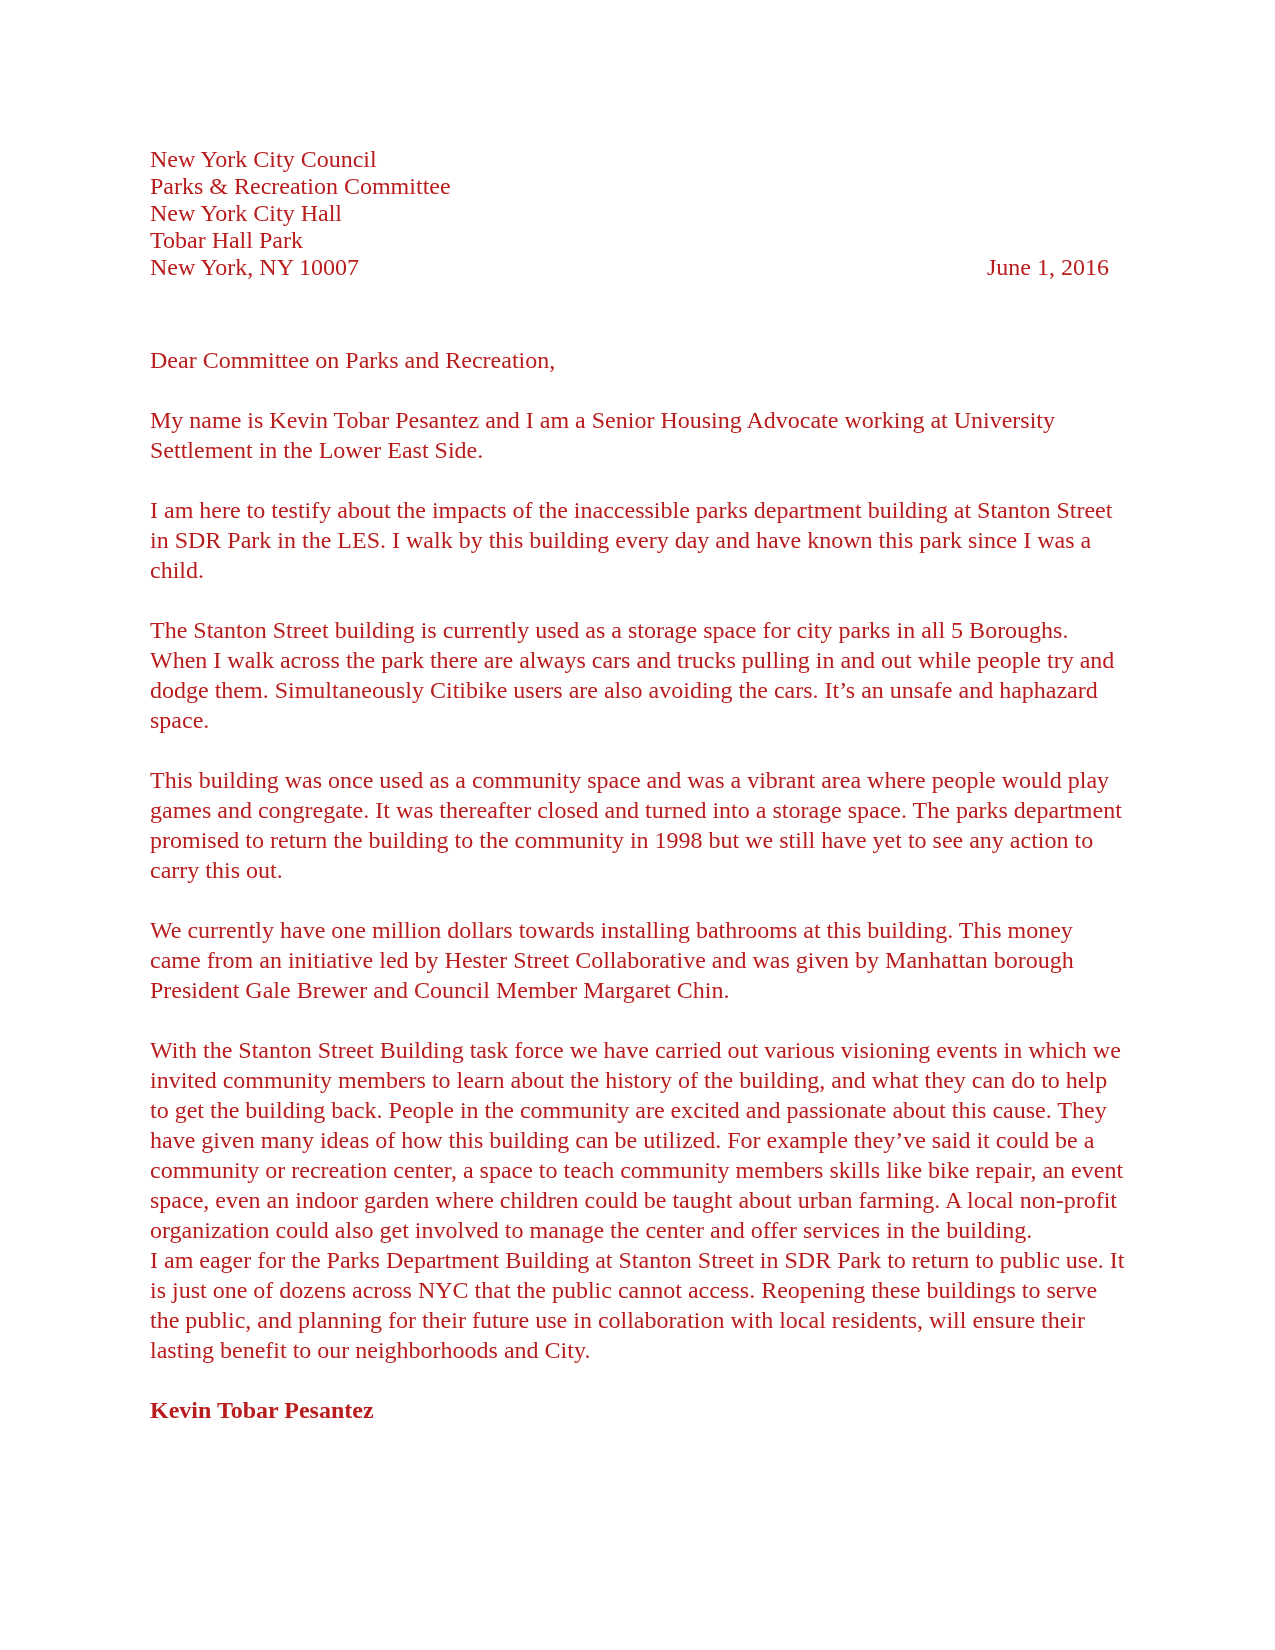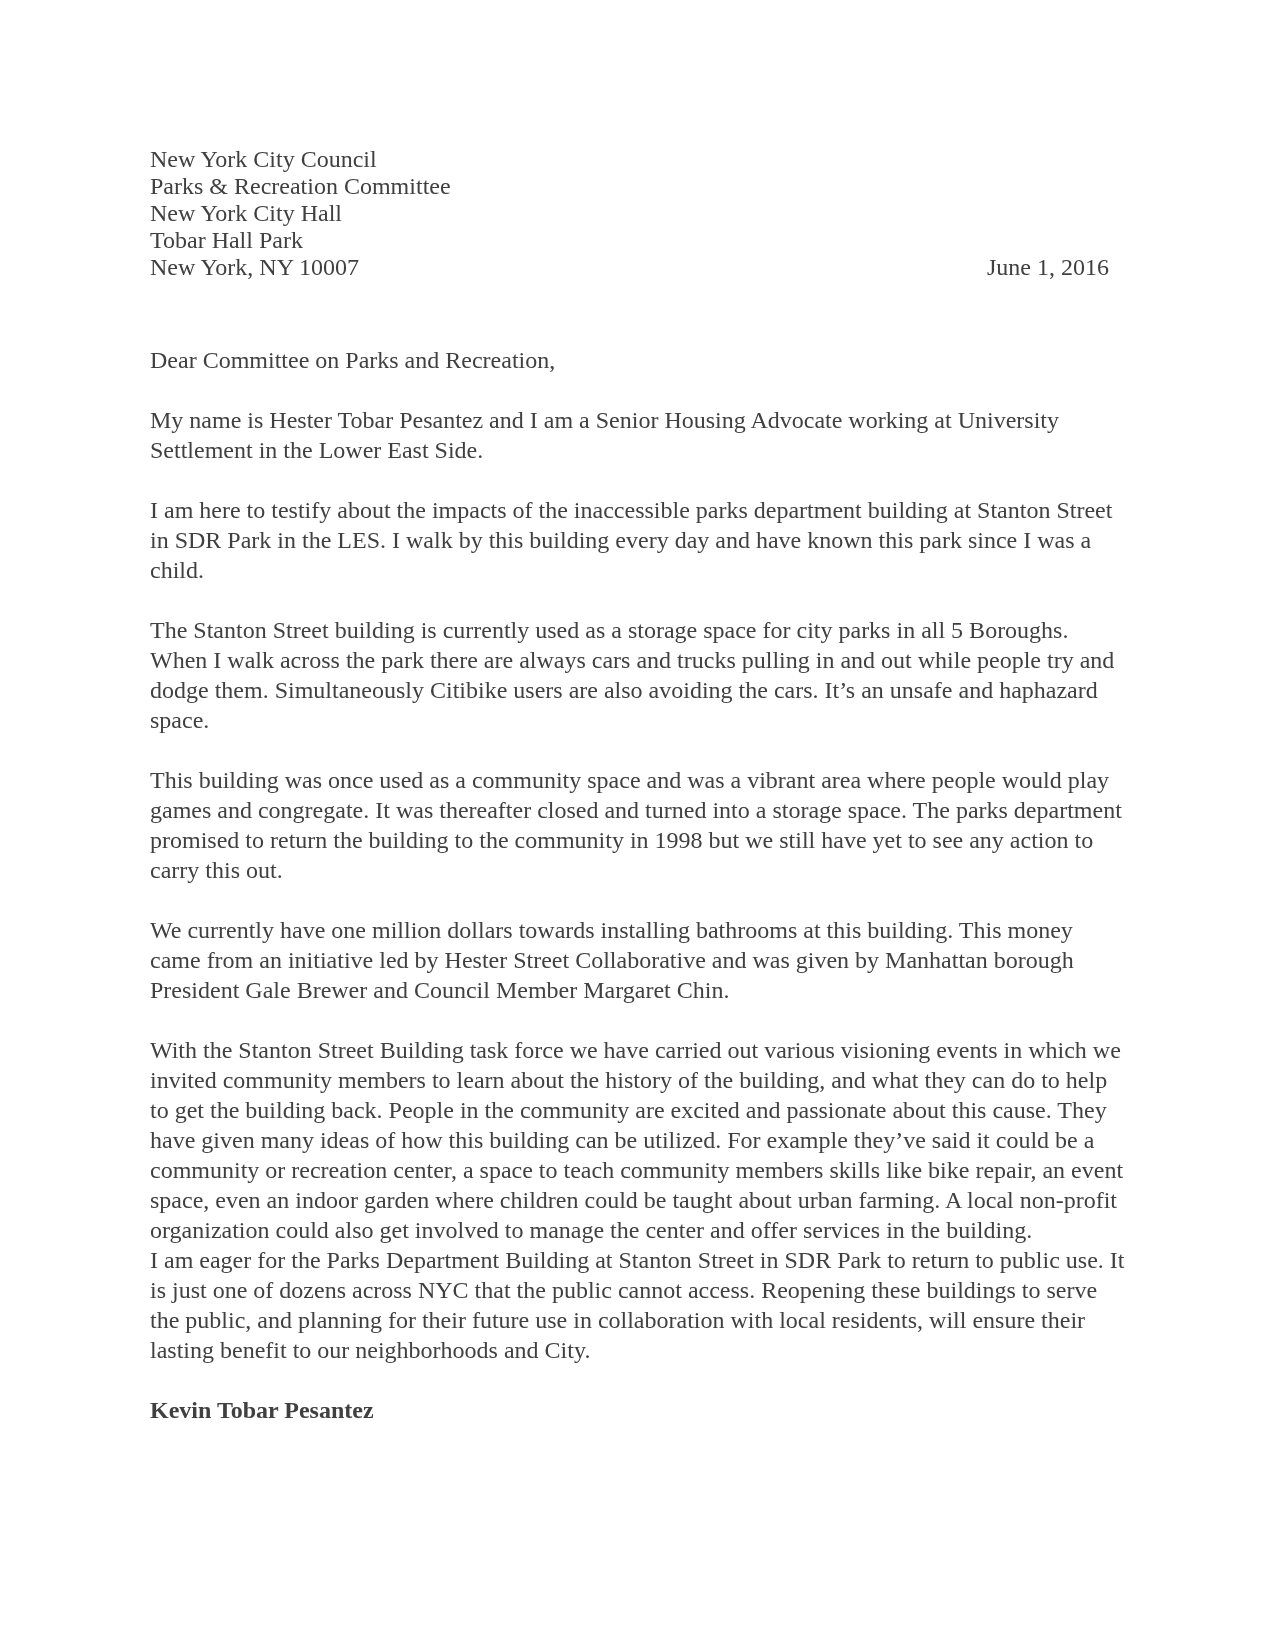--- a/index.html
+++ b/index.html
@@ -5,21 +5,21 @@
   html, body {
     margin: 0;
     padding: 0;
     background: #ffffff;
   }
   .page {
     position: relative;
     width: 1275px;
     height: 1650px;
     background: #ffffff;
-    color: #404040;
+    color: #b91c1c;
     box-sizing: border-box;
     padding: 146px 150px 0 150px;
     font-family: "Liberation Serif", "DejaVu Serif", serif;
     font-size: 24px;
     line-height: 30px;
     overflow: hidden;
   }
   .address-block {
     line-height: 27px;
   }
@@ -57,21 +57,21 @@
     <div class="address-line">New York City Hall</div>
     <div class="address-line">Tobar Hall Park</div>
     <div class="address-date-row">
       <span class="address-line">New York, NY 10007</span>
       <span>June 1, 2016</span>
     </div>
   </div>
 
   <p class="salutation">Dear Committee on Parks and Recreation,</p>
 
-  <p class="body-para">My name is Hester Tobar Pesantez and I am a Senior Housing Advocate working at University Settlement in the Lower East Side.</p>
+  <p class="body-para">My name is Kevin Tobar Pesantez and I am a Senior Housing Advocate working at University Settlement in the Lower East Side.</p>
   <p class="body-para">I am here to testify about the impacts of the inaccessible parks department building at Stanton Street in SDR Park in the LES. I walk by this building every day and have known this park since I was a child.</p>
   <p class="body-para">The Stanton Street building is currently used as a storage space for city parks in all 5 Boroughs. When I walk across the park there are always cars and trucks pulling in and out while people try and dodge them. Simultaneously Citibike users are also avoiding the cars. It’s an unsafe and haphazard space.</p>
   <p class="body-para">This building was once used as a community space and was a vibrant area where people would play games and congregate. It was thereafter closed and turned into a storage space. The parks department promised to return the building to the community in 1998 but we still have yet to see any action to carry this out.</p>
   <p class="body-para">We currently have one million dollars towards installing bathrooms at this building. This money came from an initiative led by Hester Street Collaborative and was given by Manhattan borough President Gale Brewer and Council Member Margaret Chin.</p>
   <p class="body-para">With the Stanton Street Building task force we have carried out various visioning events in which we invited community members to learn about the history of the building, and what they can do to help to get the building back. People in the community are excited and passionate about this cause. They have given many ideas of how this building can be utilized. For example they’ve said it could be a community or recreation center, a space to teach community members skills like bike repair, an event space, even an indoor garden where children could be taught about urban farming. A local non-profit organization could also get involved to manage the center and offer services in the building.</p>
   <p class="body-para no-gap">I am eager for the Parks Department Building at Stanton Street in SDR Park to return to public use. It is just one of dozens across NYC that the public cannot access. Reopening these buildings to serve the public, and planning for their future use in collaboration with local residents, will ensure their lasting benefit to our neighborhoods and City.</p>
 
   <p class="signature">Kevin Tobar Pesantez</p>
 
 </div>

